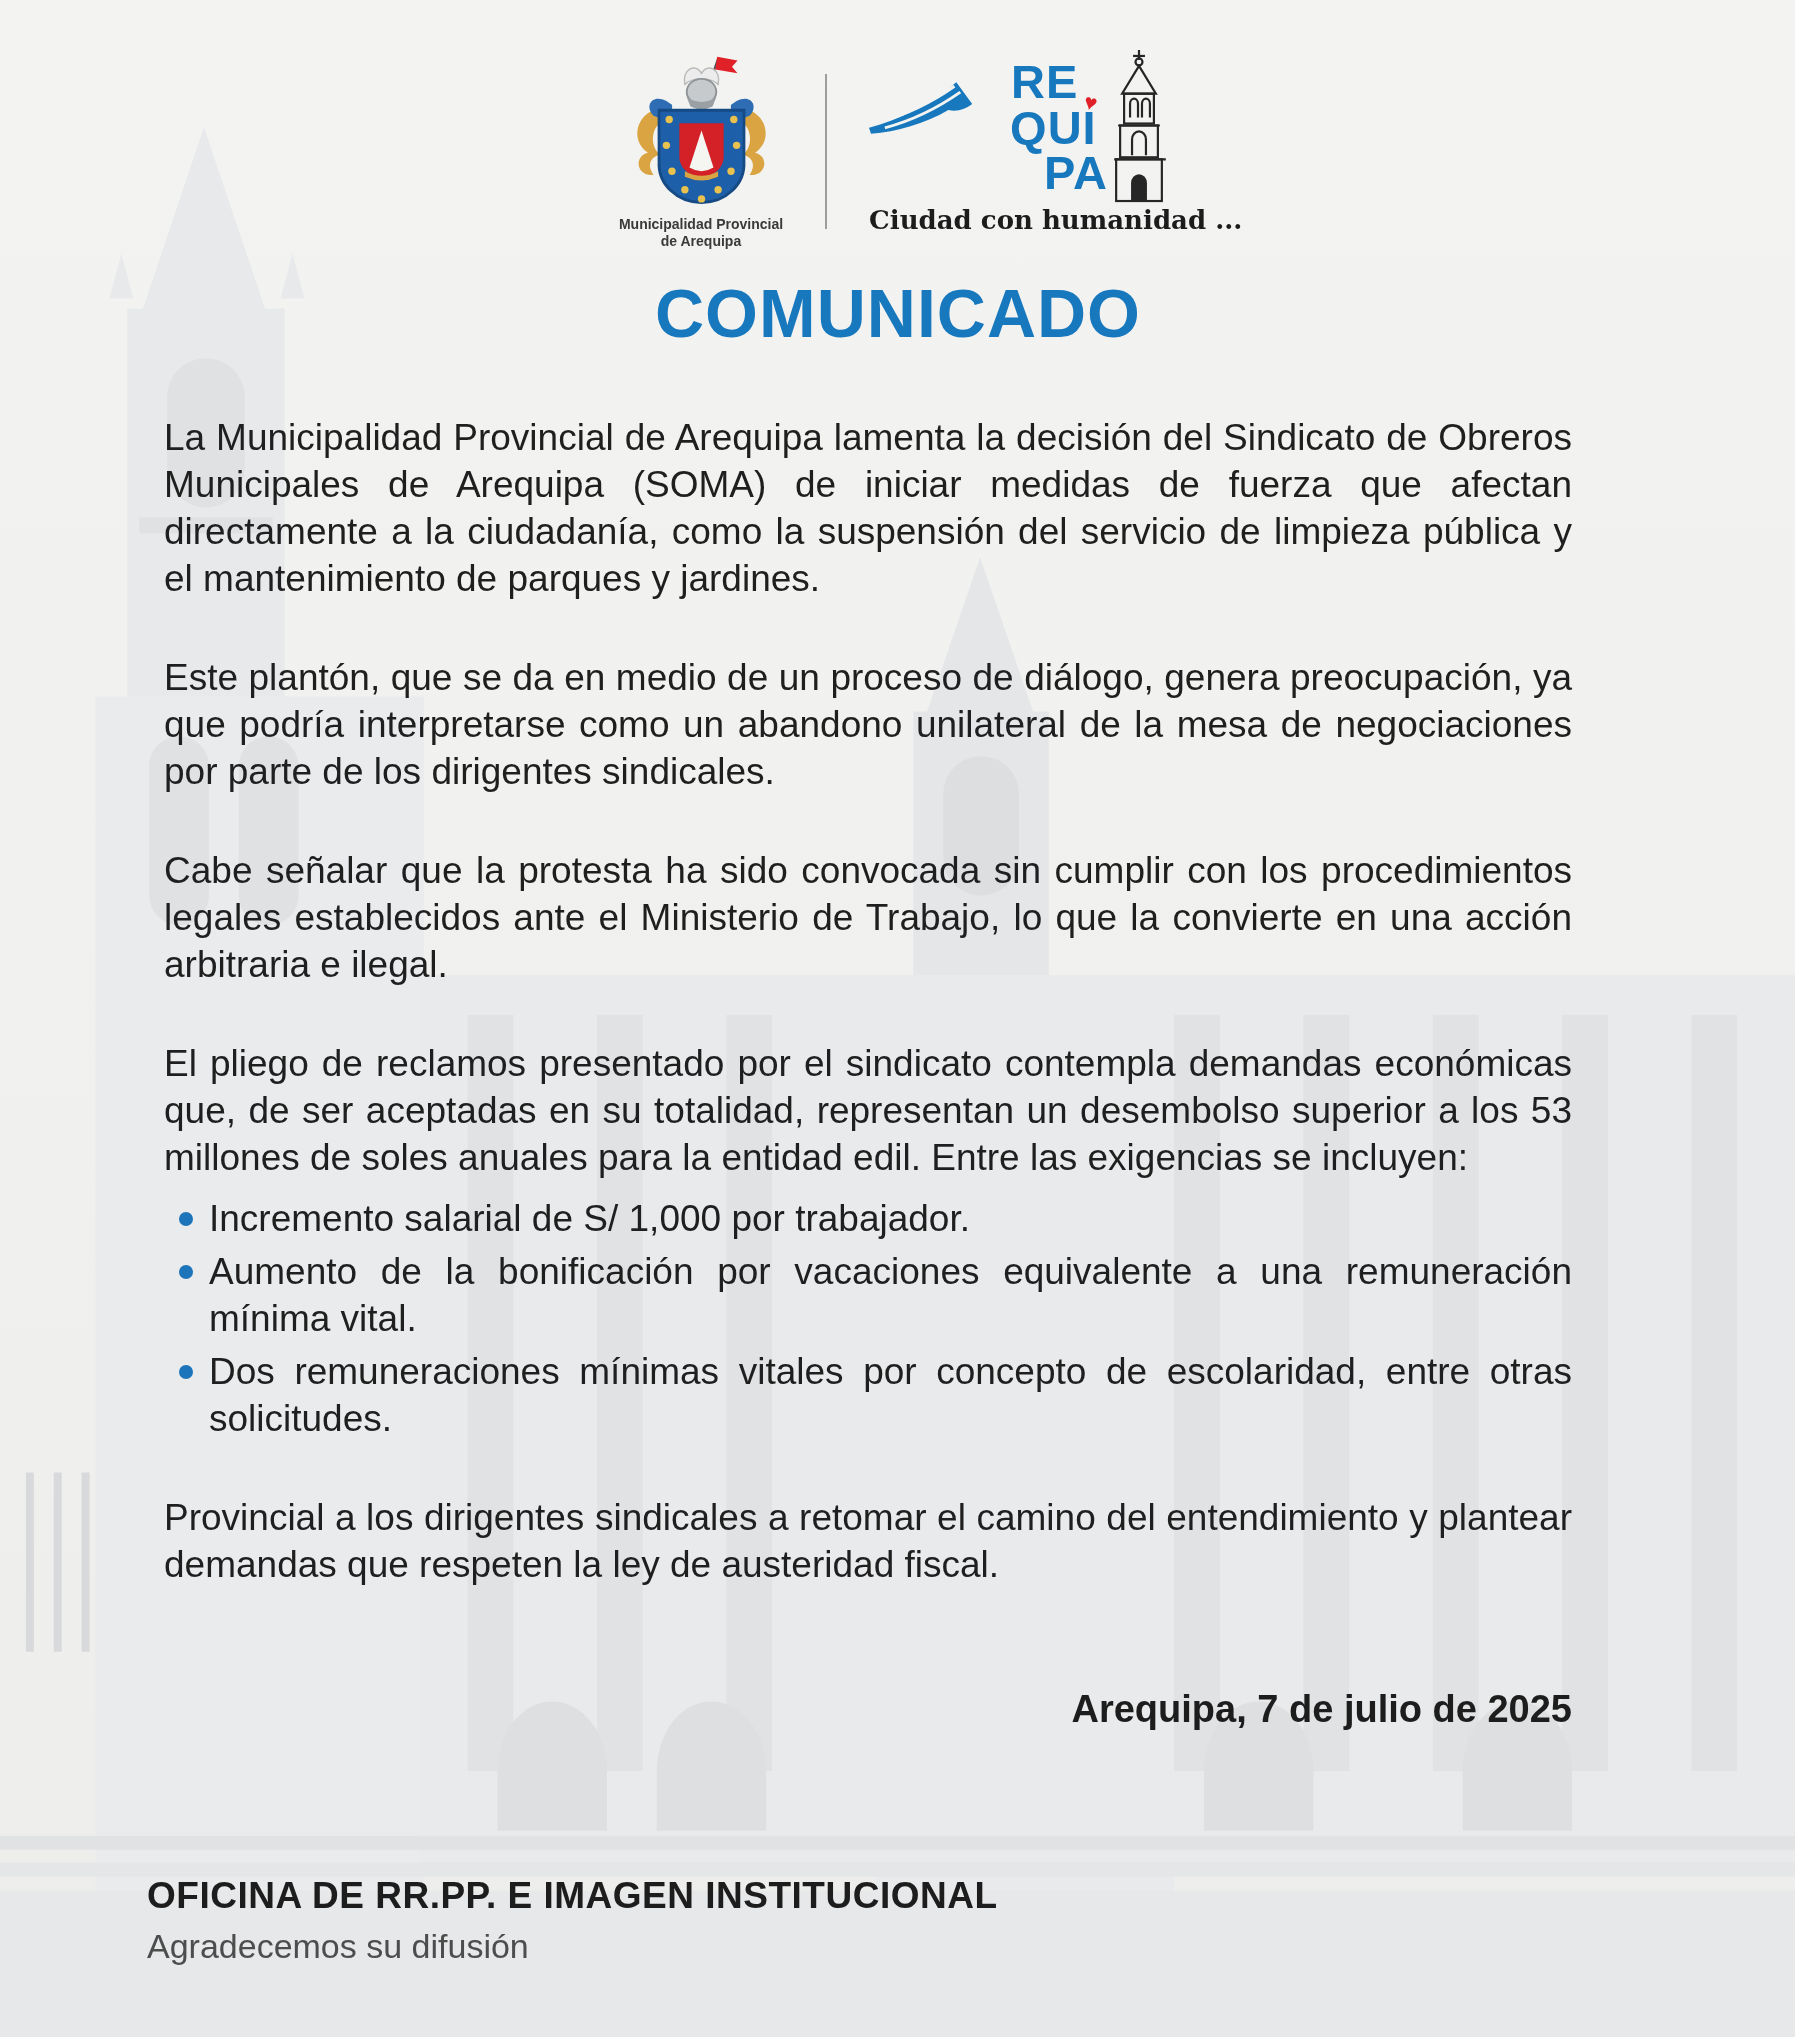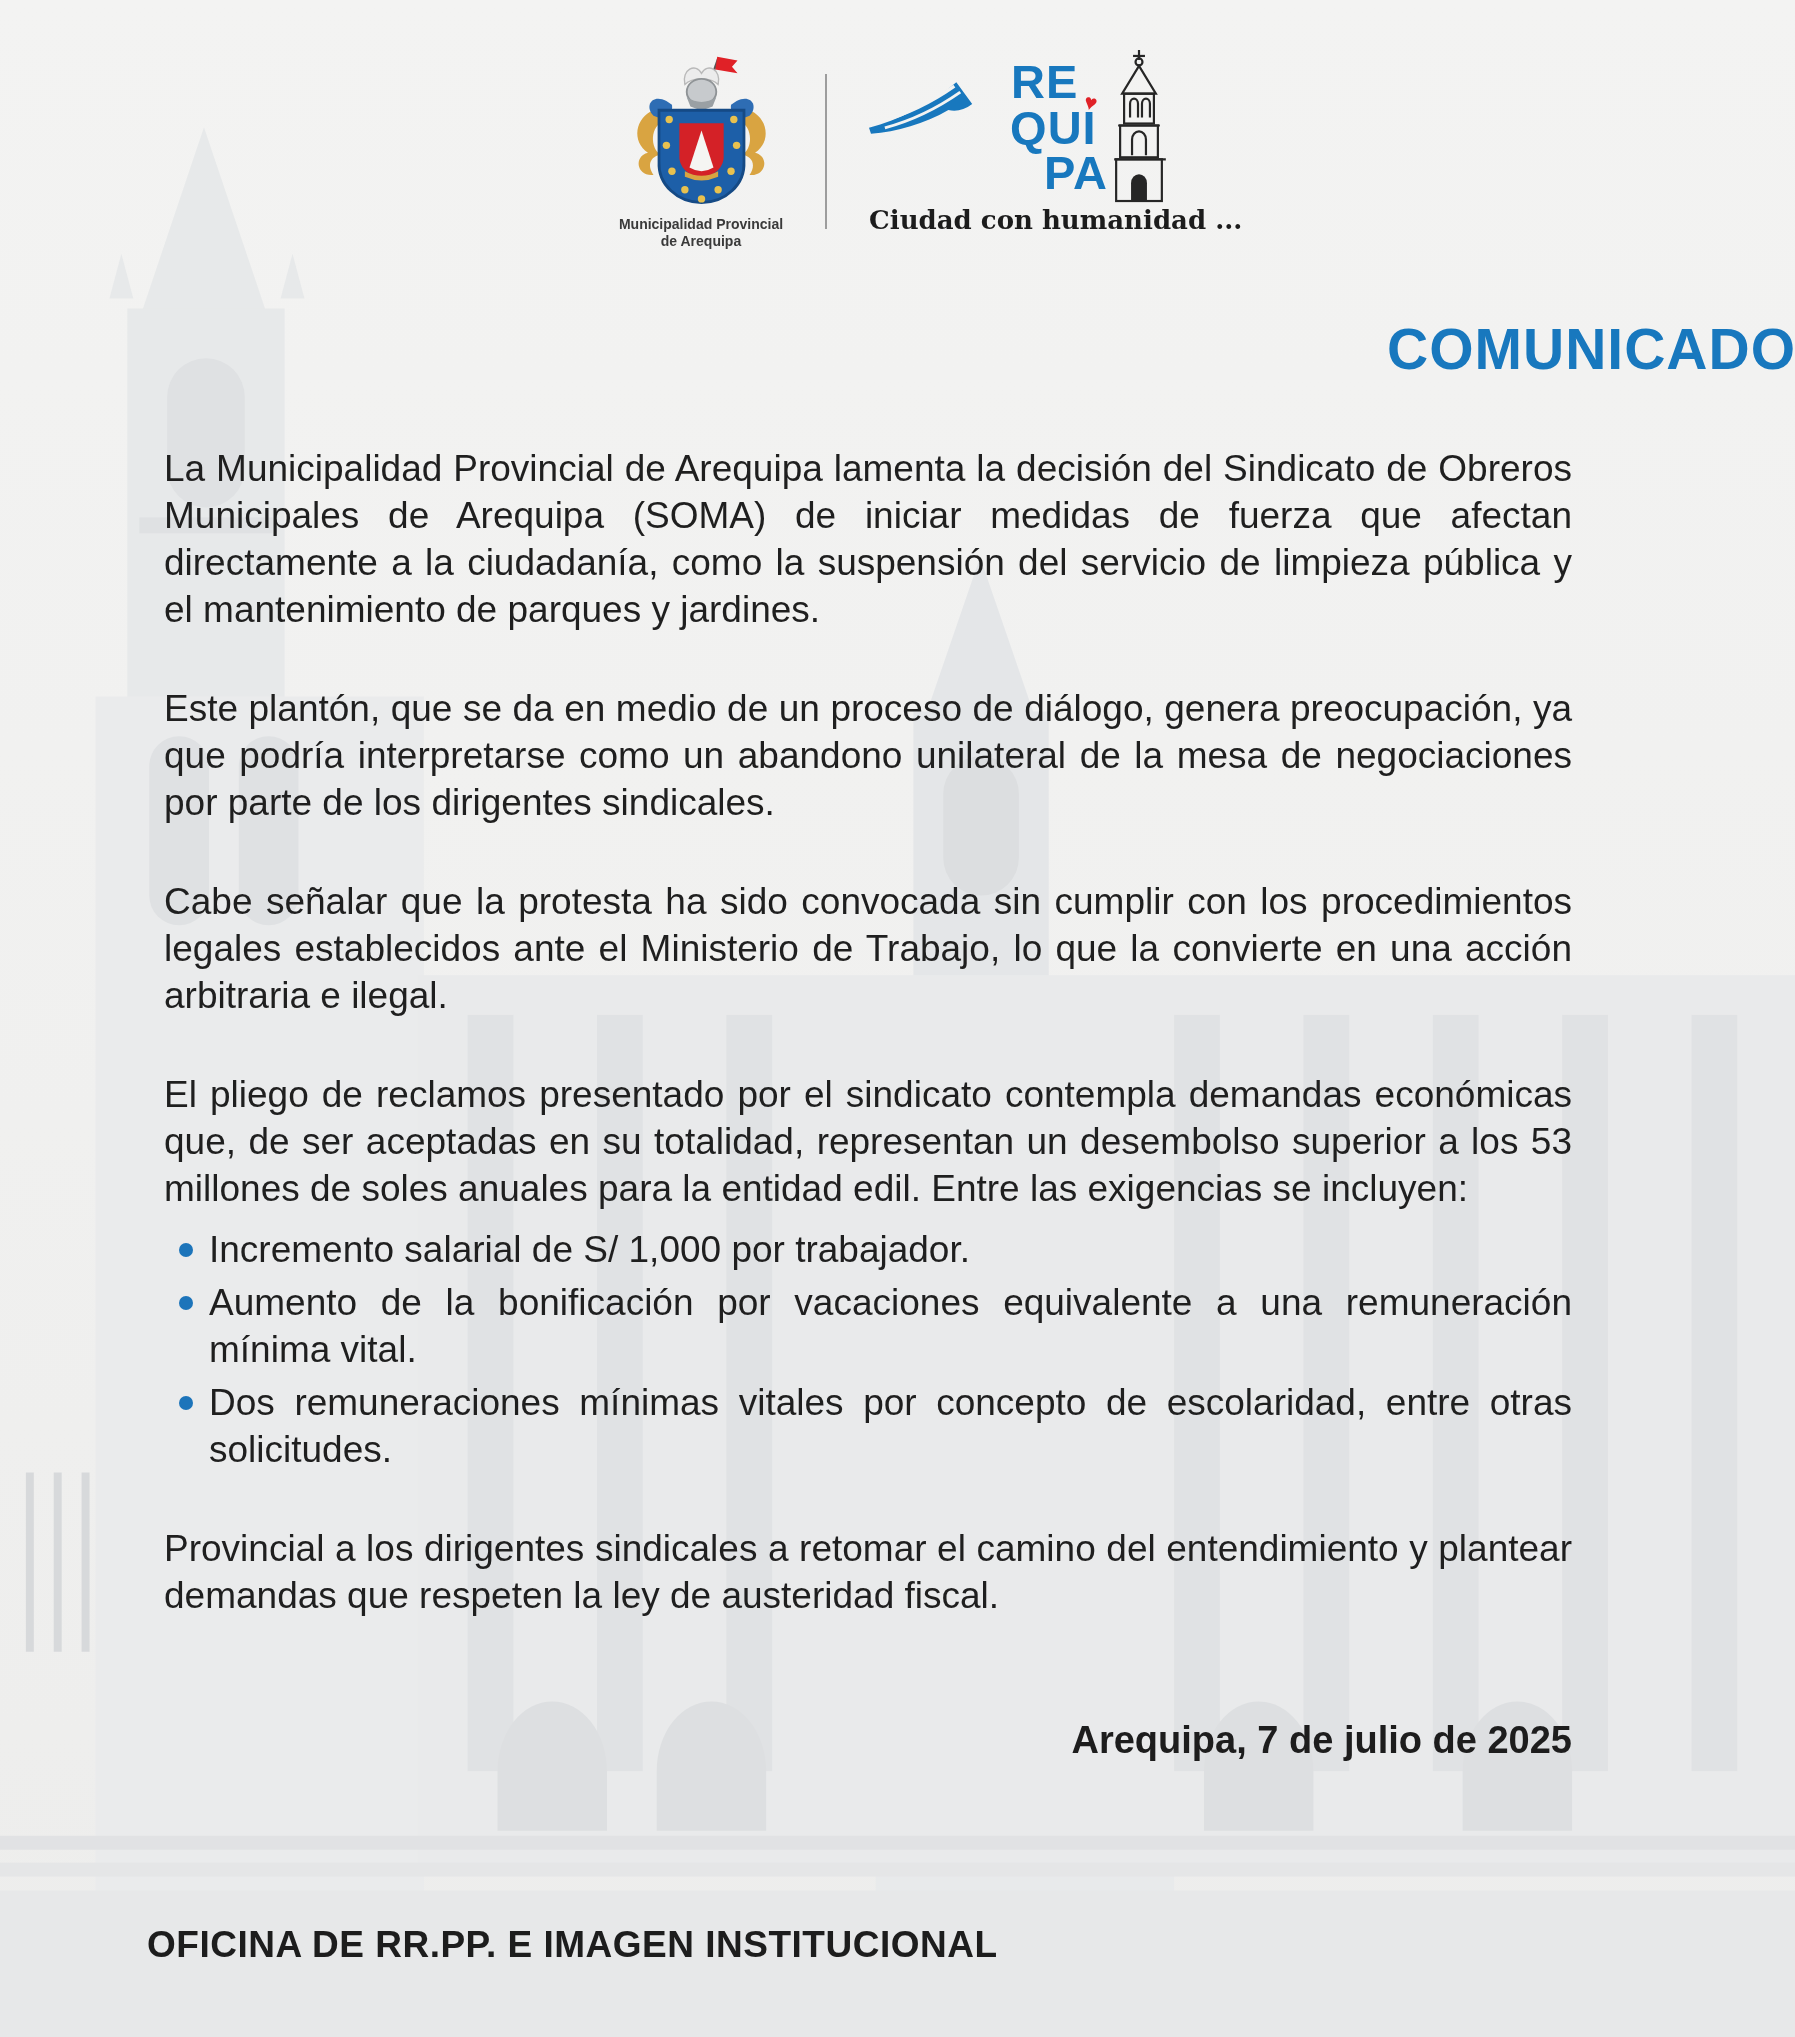--- a/index.html
+++ b/index.html
@@ -20,21 +20,21 @@
   .brand-word{position:absolute;font-weight:bold;color:#1878be;font-size:47px;letter-spacing:1px;line-height:1;}
   .brand-re{left:129px;top:10px;margin-left:13px;}
   .brand-qui{left:141px;top:56px;}
   .brand-pa{left:175px;top:101px;}
   .brand-heart{position:absolute;left:215px;top:44px;color:#e02127;font-size:22px;transform:rotate(14deg);line-height:1;}
   .brand-mountain{position:absolute;left:0;top:28px;}
   .brand-tower{position:absolute;left:231px;top:0;}
   .brand-tagline{position:absolute;left:0;top:157px;width:308px;font-family:"DejaVu Serif",serif;font-weight:bold;font-size:26px;color:#1c1c1c;white-space:nowrap;}
 
   
-  .title{margin:66px 0 0;text-align:right;color:#1878be;font-size:57px;font-weight:bold;letter-spacing:1px;line-height:1;}
+  .title{margin:24px 0 0;text-align:center;color:#1878be;font-size:68px;font-weight:bold;letter-spacing:1px;line-height:1;}
 
   
   .doc{margin:68px 224px 0 164px;color:#1f1f1f;font-size:37px;line-height:1.27;}
   .doc p{margin:0 0 52px;text-align:justify;}
   .doc ul{list-style:none;margin:-38px 0 52px;padding:0;}
   .doc li{position:relative;padding-left:45px;text-align:justify;margin:0 0 6px;}
   .doc li::before{content:"";position:absolute;left:15px;top:16px;width:14px;height:14px;border-radius:50%;background:#1c74ba;}
   .date-line{margin-top:96px;text-align:right;font-weight:bold;font-size:38px;color:#1d1d1d;}
 
   
@@ -197,17 +197,18 @@
         <li>Incremento salarial de S/ 1,000 por trabajador.</li>
         <li>Aumento de la bonificación por vacaciones equivalente a una remuneración mínima vital.</li>
         <li>Dos remuneraciones mínimas vitales por concepto de escolaridad, entre otras solicitudes.</li>
       </ul>
       <p>Provincial a los dirigentes sindicales a retomar el camino del entendimiento y plantear demandas que respeten la ley de austeridad fiscal.</p>
       <div class="date-line">Arequipa, 7 de julio de 2025</div>
     </div>
 
     <div class="footer">
       <div class="footer-office">OFICINA DE RR.PP. E IMAGEN INSTITUCIONAL</div>
+      <div class="footer-note">Agradecemos su difusión</div>
     </div>
 
   </div>
 </div>
 
 
 </body></html>

